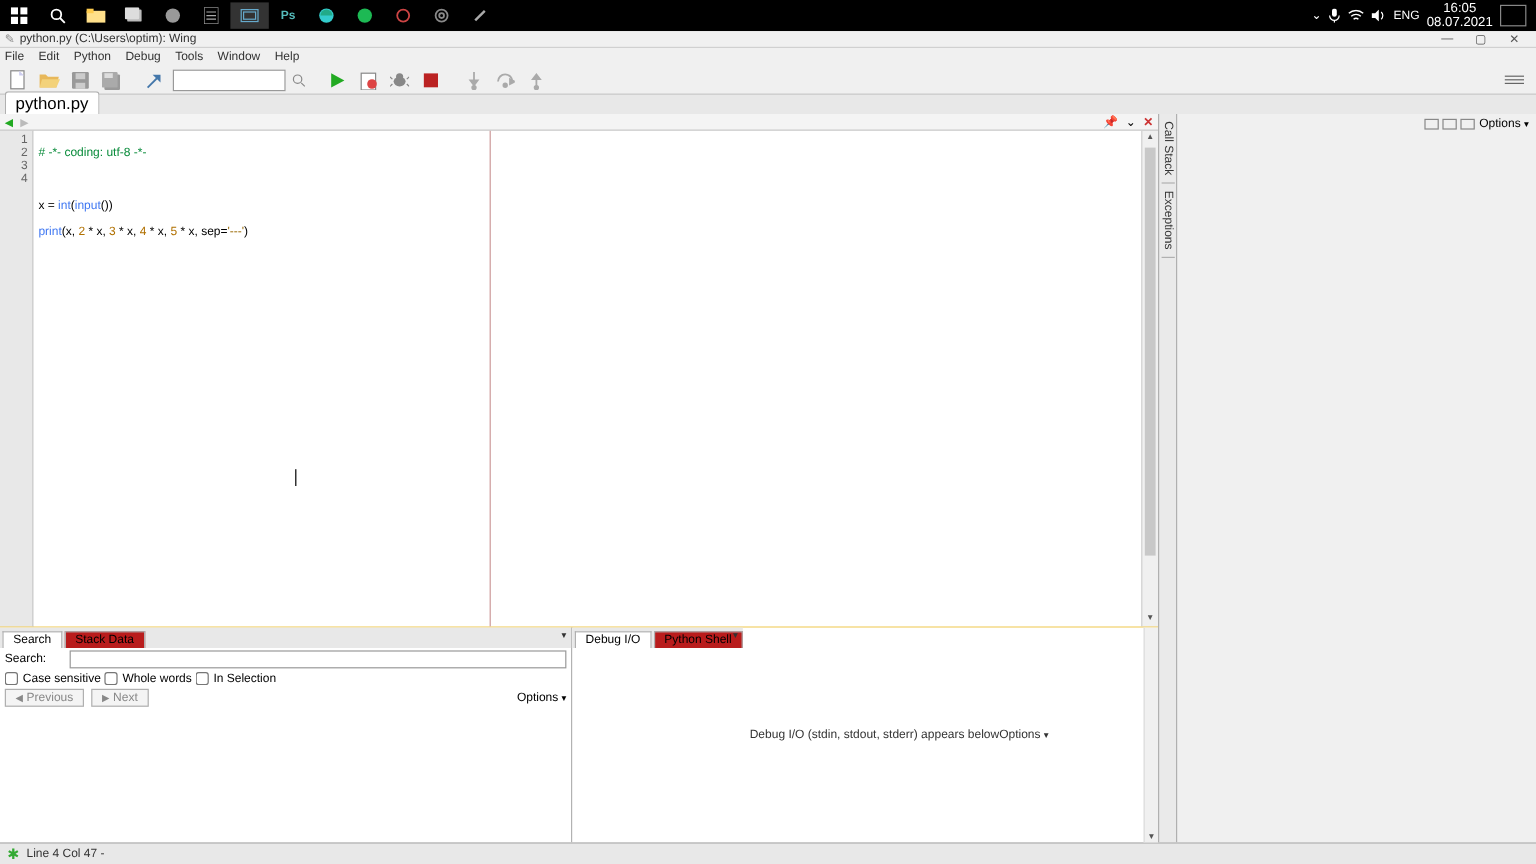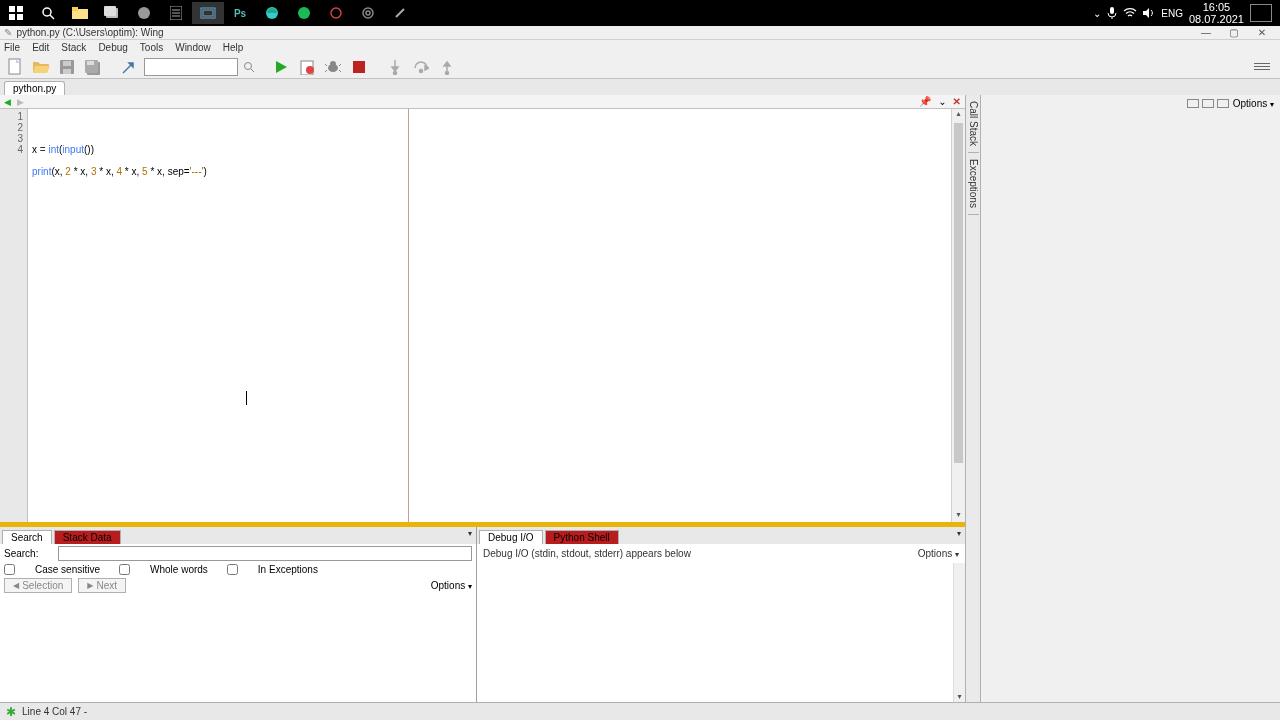--- a/index.html
+++ b/index.html
@@ -26,21 +26,21 @@
 
 .toolbar { height: 24px; background: #f0f0f0; display: flex; align-items: center; padding: 2px 4px; gap: 4px; border-bottom: 1px solid #c0c0c0; }
 .tool-btn { width: 22px; height: 20px; display: flex; align-items: center; justify-content: center; }
 .tool-input { width: 94px; height: 18px; border: 1px solid #999; background: #fff; font-size: 11px; padding: 0 2px; }
 .tool-spacer { flex: 1; }
 .hamburger { width: 16px; display: flex; flex-direction: column; gap: 2px; margin-right: 6px; }
 .hamburger div { height: 1px; background: #666; }
 
 
 .tabstrip { height: 16px; background: #e8e8e8; display: flex; align-items: flex-end; padding-left: 4px; }
-.filetab { background: #fff; border: 1px solid #b0b0b0; border-bottom: none; padding: 1px 8px; font-size: 10px; border-radius: 3px 3px 0 0; }
+.filetab { background: #fff; border: 1px solid #b0b0b0; border-bottom: none; padding: 1px 8px; font-size: 14px; border-radius: 3px 3px 0 0; }
 
 
 .mainarea { flex: 1; display: flex; min-height: 0; }
 .leftmain { display: flex; flex-direction: column; flex: 1; min-width: 0; }
 .sidepanel { width: 15px; background: #eaeaea; border-left: 1px solid #b0b0b0; display: flex; flex-direction: column; align-items: center; }
 .sidetab { writing-mode: vertical-rl; font-size: 10px; padding: 6px 0; color: #333; border-bottom: 1px solid #b0b0b0; }
 .rightblank { width: 300px; background: #f0f0f0; border-left: 1px solid #b0b0b0; display: flex; flex-direction: column; }
 .rightblank-hdr { height: 16px; display: flex; justify-content: flex-end; align-items: center; gap: 4px; padding: 0 6px; font-size: 10px; }
 .pane-icons { display: flex; gap: 3px; }
 .pane-icons div { width: 12px; height: 9px; border: 1px solid #888; }
@@ -54,31 +54,31 @@
 
 .editor-wrap { flex: 1; display: flex; min-height: 0; position: relative; }
 .gutter { width: 28px; background: #e8e8e8; border-right: 1px solid #c0c0c0; text-align: right; padding: 2px 4px 0 0; font-family: Consolas, monospace; font-size: 10px; color: #666; }
 .codearea { flex: 1; background: #fff; padding: 2px 4px; font-family: Consolas, monospace; font-size: 10px; position: relative; white-space: pre; }
 .margin-line { position: absolute; left: 380px; top: 0; bottom: 0; width: 1px; background: #c99; }
 .scroll-v { width: 14px; background: #f0f0f0; border-left: 1px solid #d0d0d0; position: relative; }
 .scroll-thumb { position: absolute; top: 14px; left: 2px; right: 2px; height: 340px; background: #c8c8c8; }
 .scroll-arr { position: absolute; left: 0; right: 0; height: 12px; text-align: center; font-size: 8px; color: #555; }
 
 
-.bottom { height: 180px; display: flex; border-top: 5px solid #eab308; }
+.bottom { height: 180px; display: flex; border-top: 1px solid #eab308; }
 .bottom-left { width: 477px; display: flex; flex-direction: column; border-right: 1px solid #a0a0a0; background: #fff; }
-.bottom-right { flex: 1; display: flex; flex-direction: column; background: #fff; }
+.bottom-right { flex: 1; display: flex; flex-direction: row; background: #fff; }
 .btabs { height: 17px; background: #e8e8e8; display: flex; align-items: flex-end; position: relative; }
 .btab { background: #b91c1c; border: 1px solid #b0b0b0; border-bottom: none; padding: 1px 8px; font-size: 10px; margin-left: 2px; }
 .btab.active { background: #fff; }
 .btabs .drop { position: absolute; right: 4px; top: 2px; font-size: 8px; color: #333; }
 
 .search-row { display: flex; align-items: center; padding: 2px 4px; gap: 20px; font-size: 10px; }
 .search-row input[type=text] { flex: 1; height: 15px; border: 1px solid #999; font-size: 10px; }
-.chk-row { display: flex; align-items: center; gap: 19px; padding: 1px 4px; font-size: 10px; }
+.chk-row { display: flex; align-items: center; gap: 3px; padding: 1px 4px; font-size: 10px; }
 .chk-row input { width: 11px; height: 11px; margin-right: 1px; }
 .btn-row { display: flex; gap: 6px; padding: 2px 4px; align-items: center; }
 .sbtn { border: 1px solid #b0b0b0; background: #f4f4f4; padding: 1px 8px; font-size: 10px; display: flex; align-items: center; gap: 3px; color: #888; }
 .sbtn .arr { font-size: 8px; }
 .btn-row .opt { margin-left: auto; font-size: 10px; }
 
 .debug-hdr { display: flex; align-items: center; padding: 4px 6px; font-size: 10px; color: #333; justify-content: flex-end; }
 .debug-hdr .opt { margin-left: auto; }
 
 
@@ -215,21 +215,21 @@
     <span>python.py (C:\Users\optim): Wing</span>
     <div class="spacer"></div>
     <div class="winbtn">—</div>
     <div class="winbtn">▢</div>
     <div class="winbtn">✕</div>
   </div>
 
   <div class="menubar">
     <span>File</span>
     <span>Edit</span>
-    <span>Stack</span>
+    <span>Python</span>
     <span>Debug</span>
     <span>Tools</span>
     <span>Window</span>
     <span>Help</span>
   </div>
 
   <div class="toolbar">
     <div class="tool-btn">
         <svg width="16" height="18" viewBox="0 0 16 18">
           <rect x="2" y="1" width="11" height="15" fill="#fff" stroke="#888"></rect>
@@ -347,20 +347,21 @@
       </div>
 
       <div class="editor-wrap">
         <div class="gutter">
           <div>1</div>
           <div>2</div>
           <div>3</div>
           <div>4</div>
         </div>
         <div class="codearea">
+<div><span class="cm"># -*- coding: utf-8 -*-</span></div>
 <div>&nbsp;</div>
 <div><span>x </span><span class="op">= </span><span class="fn">int</span><span>(</span><span class="fn">input</span><span>())</span></div>
 <div><span class="fn">print</span><span>(x, </span><span class="num">2</span><span> * x, </span><span class="num">3</span><span> * x, </span><span class="num">4</span><span> * x, </span><span class="num">5</span><span> * x, sep=</span><span class="str">'---'</span><span>)</span></div>
           <div class="margin-line"></div>
           <div class="cursor-caret"></div>
         </div>
         <div class="scroll-v">
           <div class="scroll-arr" style="top:0">▴</div>
           <div class="scroll-thumb"></div>
           <div class="scroll-arr" style="bottom:0">▾</div>
@@ -377,26 +378,26 @@
           <div class="search-row">
             <span>Search:</span>
             <input type="text" style="">
           </div>
           <div class="chk-row">
             <input type="checkbox" style="">
               <span>Case sensitive</span>
             <input type="checkbox" style="">
               <span>Whole words</span>
             <input type="checkbox" style="">
-              <span>In Exceptions</span>
+              <span>In Selection</span>
           </div>
           <div class="btn-row">
             <div class="sbtn">
                 <span class="arr">◀</span>
-                <span>Selection</span>
+                <span>Previous</span>
               </div>
             <div class="sbtn">
                 <span class="arr">▶</span>
                 <span>Next</span>
               </div>
             <span class="opt"><span>Options</span> <span style="font-size:8px">▾</span></span>
           </div>
         </div>
         <div class="bottom-right">
           <div class="btabs">

